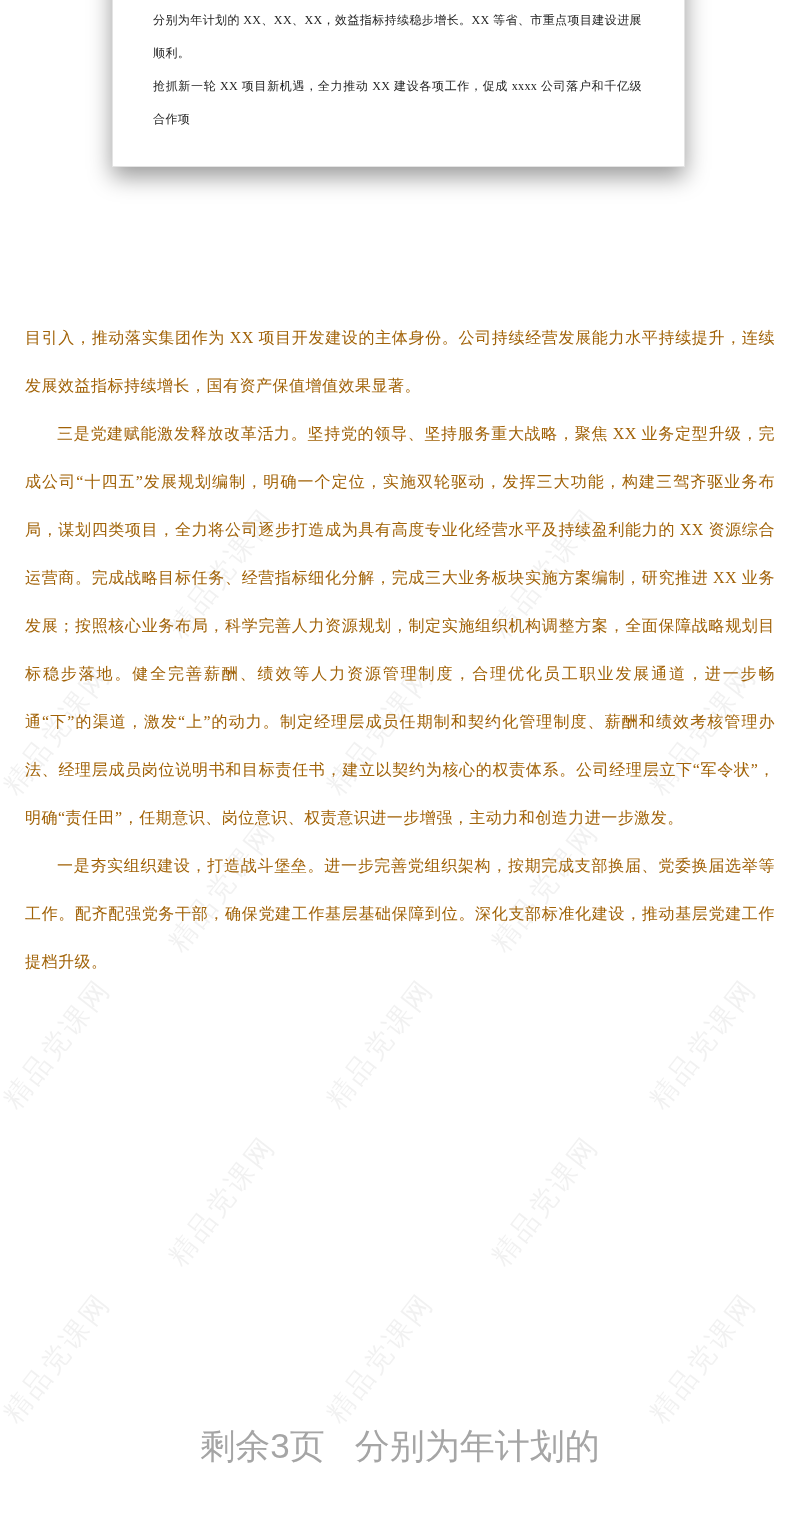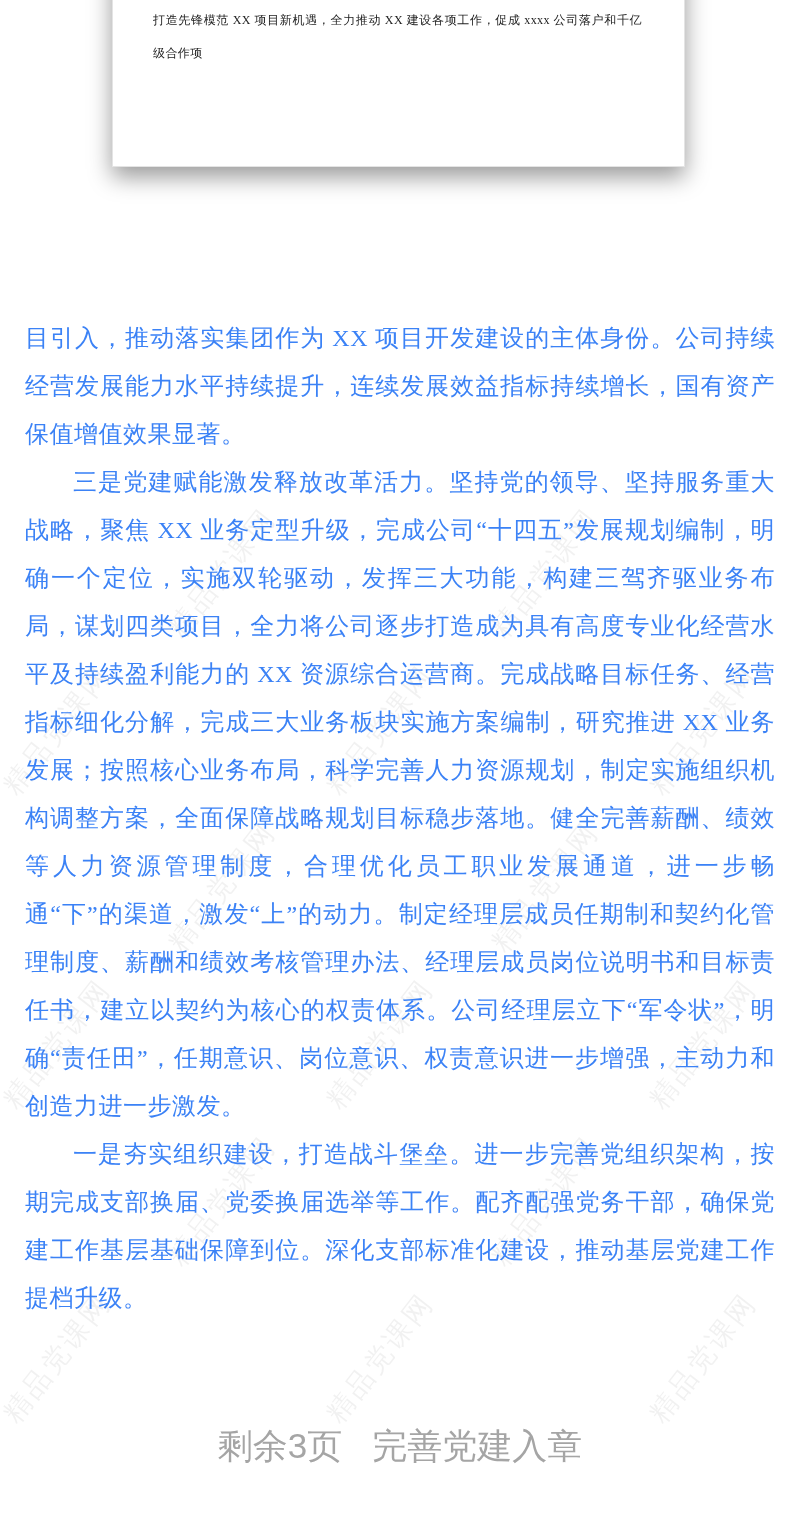--- a/index.html
+++ b/index.html
@@ -53,24 +53,24 @@
     opacity: 0.05;
     font-family: "Liberation Sans", "DejaVu Sans", sans-serif;
   }
 
   
   .body-text {
     position: absolute;
     left: 25px;
     top: 314px;
     width: 750px;
-    font-size: 24px;
+    font-size: 16px;
     line-height: 48px;
     letter-spacing: 0.5px;
-    color: #3b82f6;
+    color: #a16207;
     text-align: justify;
   }
   .para { margin: 0; }
   .para.indent { text-indent: 2em; }
   .para.heading { text-indent: 2em; font-weight: 700; }
 
   
   .footer-hint {
     position: absolute;
     top: 1423px;
@@ -84,21 +84,22 @@
     font-family: "Liberation Sans", "DejaVu Sans", sans-serif;
   }
 </style>
 </head>
 <body>
 
 <div class="screen">
 
   <div class="preview-card">
     <div class="card-text">
-      <p>打造先锋模范 XX 项目新机遇，全力推动 XX 建设各项工作，促成 xxxx 公司落户和千亿级合作项</p>
+      <p>分别为年计划的 XX、XX、XX，效益指标持续稳步增长。XX 等省、市重点项目建设进展顺利。</p>
+      <p>抢抓新一轮 XX 项目新机遇，全力推动 XX 建设各项工作，促成 xxxx 公司落户和千亿级合作项</p>
     </div>
   </div>
 
   <div class="watermark-layer">
     <span class="wm" style="left:222px; top:573px">精品党课网</span>
     <span class="wm" style="left:545px; top:573px">精品党课网</span>
     <span class="wm" style="left:57px;  top:730px">精品党课网</span>
     <span class="wm" style="left:380px; top:730px">精品党课网</span>
     <span class="wm" style="left:703px; top:730px">精品党课网</span>
     <span class="wm" style="left:222px; top:887px">精品党课网</span>
@@ -114,16 +115,16 @@
   </div>
 
   <div class="body-text">
     <p class="para">目引入，推动落实集团作为 XX 项目开发建设的主体身份。公司持续经营发展能力水平持续提升，连续发展效益指标持续增长，国有资产保值增值效果显著。</p>
     <p class="para indent">三是党建赋能激发释放改革活力。坚持党的领导、坚持服务重大战略，聚焦 XX 业务定型升级，完成公司“十四五”发展规划编制，明确一个定位，实施双轮驱动，发挥三大功能，构建三驾齐驱业务布局，谋划四类项目，全力将公司逐步打造成为具有高度专业化经营水平及持续盈利能力的 XX 资源综合运营商。完成战略目标任务、经营指标细化分解，完成三大业务板块实施方案编制，研究推进 XX 业务发展；按照核心业务布局，科学完善人力资源规划，制定实施组织机构调整方案，全面保障战略规划目标稳步落地。健全完善薪酬、绩效等人力资源管理制度，合理优化员工职业发展通道，进一步畅通“下”的渠道，激发“上”的动力。制定经理层成员任期制和契约化管理制度、薪酬和绩效考核管理办法、经理层成员岗位说明书和目标责任书，建立以契约为核心的权责体系。公司经理层立下“军令状”，明确“责任田”，任期意识、岗位意识、权责意识进一步增强，主动力和创造力进一步激发。</p>
     <p class="para indent">一是夯实组织建设，打造战斗堡垒。进一步完善党组织架构，按期完成支部换届、党委换届选举等工作。配齐配强党务干部，确保党建工作基层基础保障到位。深化支部标准化建设，推动基层党建工作提档升级。</p>
   </div>
 
   <div class="footer-hint">
     <span>剩余3页</span>
-    <span>完善党建入章</span>
+    <span>分别为年计划的</span>
   </div>
 
 </div>
 
 </body></html>

